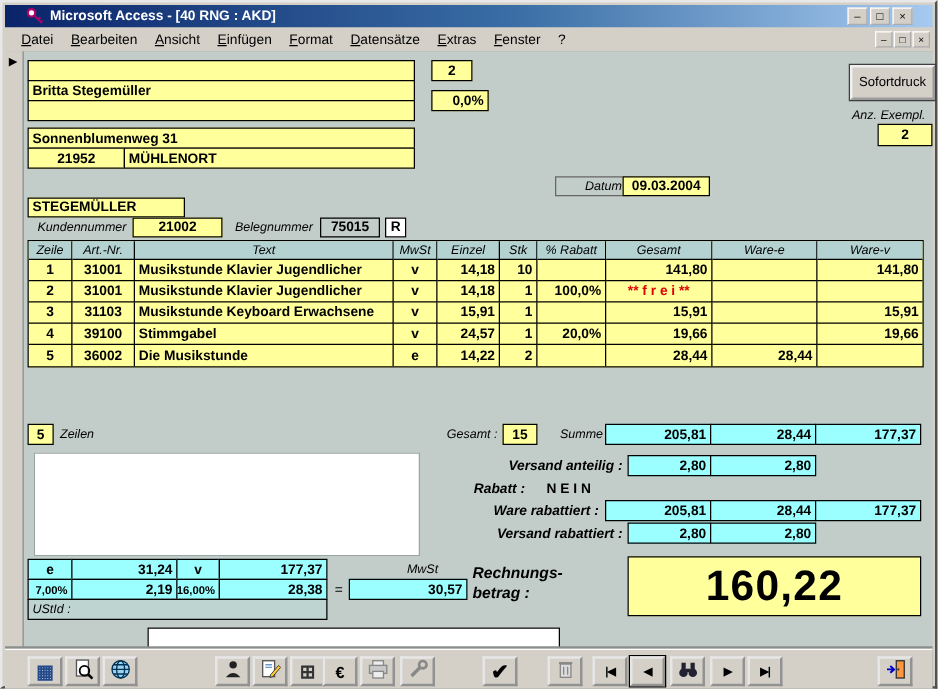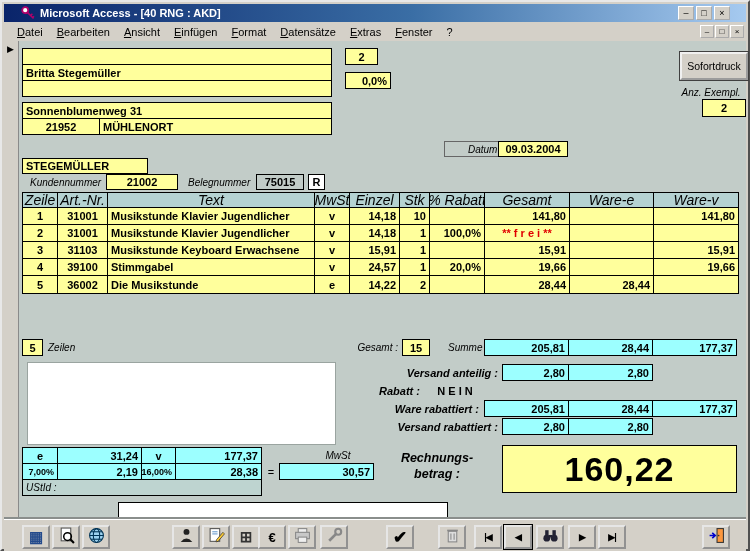--- a/index.html
+++ b/index.html
@@ -47,29 +47,29 @@
 
   
   .sofort{position:absolute;box-sizing:border-box;background:#D4D0C8;border:2px outset #f0f0f0;
     box-shadow:0 0 0 1px #404040;font-size:10.5px;display:flex;align-items:center;justify-content:center}
 
   
   .items{position:absolute;left:20px;top:190px;border:1px solid #000;background:#FFFF9C}
   .trow{display:flex}
   .th,.td{display:flex;align-items:center;border-right:1px solid #000;border-bottom:1px solid #000;
     box-sizing:border-box;overflow:hidden;white-space:nowrap;padding:0 3px}
-  .th{background:#B5D2D2;font-style:italic;font-size:14px;height:15px;justify-content:center}
+  .th{background:#B5D2D2;font-style:italic;font-size:10px;height:15px;justify-content:center}
   .td{height:17px;font-weight:bold;font-size:11px}
   .trow > :last-child{border-right:none}
   .trow:last-child > .td{border-bottom:none}
   .c1{width:35px}.c2{width:50px}.c3{width:207px}.c4{width:35px}.c5{width:50px}
   .c6{width:30px}.c7{width:55px}.c8{width:85px}.c9{width:84px}.c10{width:84px}
 
   .bigtotal{font-size:34px;justify-content:center;letter-spacing:1px}
-  .twolinelab{position:absolute;text-align:center;font-style:italic;font-weight:bold;
+  .twolinelab{position:absolute;text-align:left;font-style:italic;font-weight:bold;
     font-size:12.5px;line-height:16px;color:#000}
 
   
   .strip{position:absolute;left:2px;right:2px;top:517px;height:32px;background:#D4D0C8;
     border-top:1px solid #fff;box-shadow:0 -2px 0 #8a8e8c}
   .tb{position:absolute;top:5px;width:28px;height:24px;background:#D4D0C8;border:2px outset #e6e6e6;
     display:flex;align-items:center;justify-content:center;padding:0;font-family:inherit;
     font-size:13px;font-weight:bold;color:#000}
   .tb svg{width:17px;height:17px}
   .tb.nav{font-size:9px;letter-spacing:-1px}

